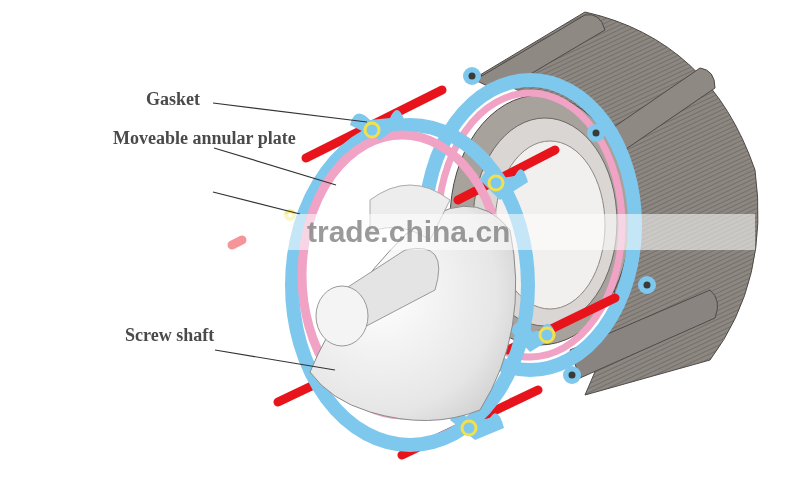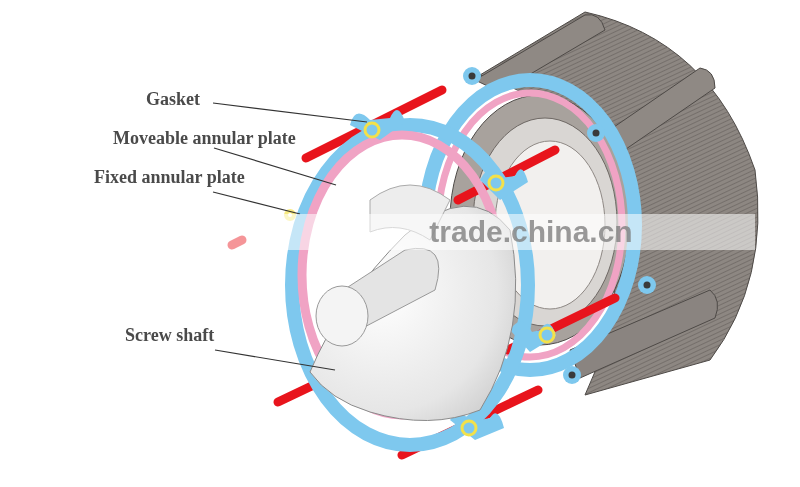--- a/index.html
+++ b/index.html
@@ -15,21 +15,20 @@
   .watermark {
     position: absolute;
     left: 205px; top: 214px; width: 540px; height: 36px;
     background: rgba(255,255,255,0.55);
     font-family: "Liberation Sans", "DejaVu Sans", sans-serif;
     font-size: 30px;
     color: rgba(120,120,120,0.75);
     line-height: 36px;
     padding-left: 92px;
     box-sizing: border-box;
-    text-align: center;
   }
 </style>
 </head>
 <body>
 
 <div id="stage">
   <svg width="800" height="487" viewBox="0 0 800 487">
     <defs>
       <linearGradient id="housingGrad" x1="0" y1="0" x2="1" y2="1">
         <stop offset="0" stop-color="#9b9590"></stop>
@@ -106,17 +105,16 @@
     <g stroke="#333333" stroke-width="1.2">
       <line x1="203" y1="103" x2="357" y2="122"></line>
       <line x1="204" y1="148" x2="326" y2="185"></line>
       <line x1="203" y1="192" x2="290" y2="214"></line>
       <line x1="205" y1="350" x2="325" y2="370"></line>
     </g>
   </svg>
 
   <div class="label" style="left:136px; top:89px;">Gasket</div>
   <div class="label" style="left:74px; top:128px;margin-left:29px;">Moveable annular plate</div>
-  <div class="label" style="left:84px; top:167px;">Fixed annular plate</div>
   <div class="label" style="left:115px; top:325px;text-align:center;">Screw shaft</div>
 
   <div class="watermark">trade.china.cn</div>
 </div>
 
 </body></html>

